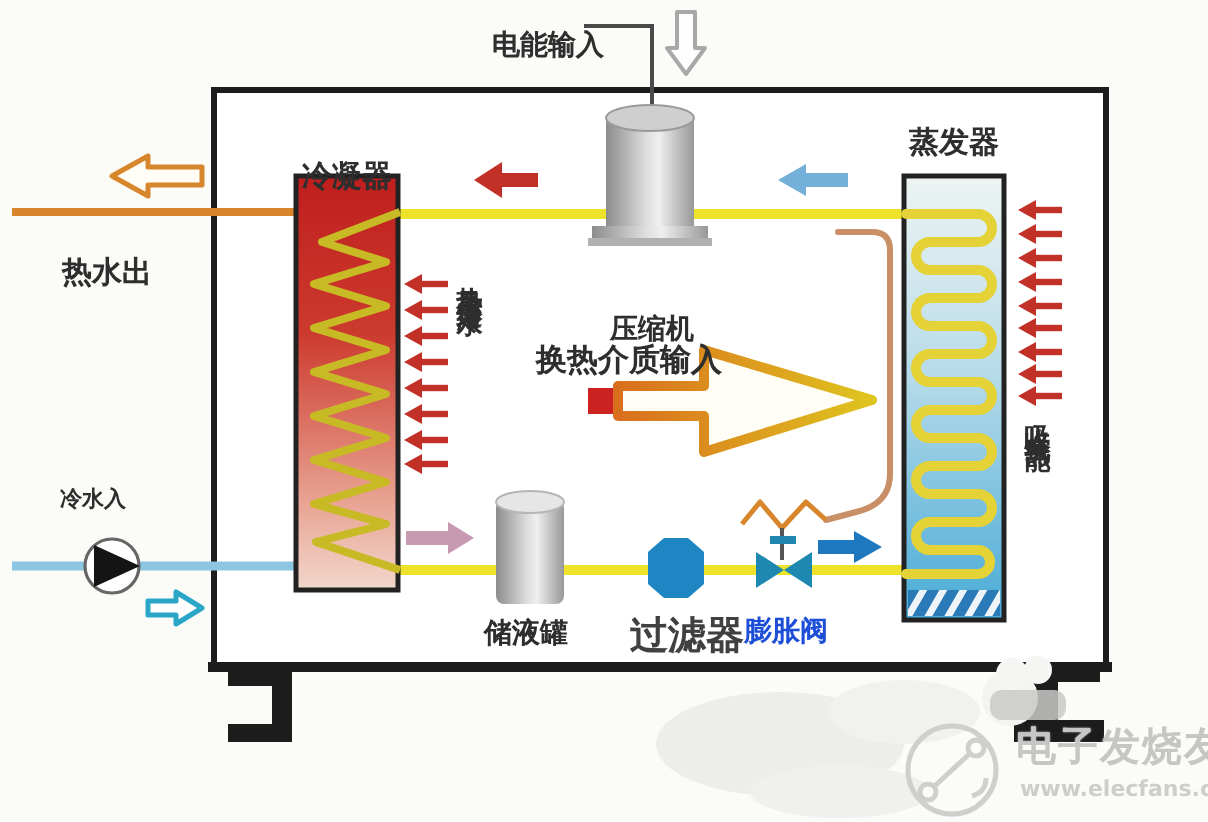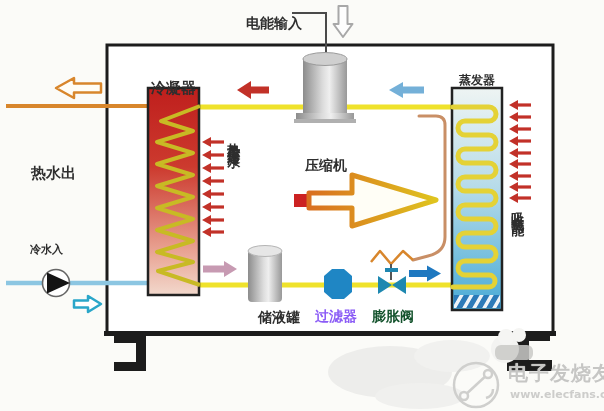--- a/index.html
+++ b/index.html
@@ -189,36 +189,37 @@
     <circle cx="464" cy="396" r="4" fill="#fbfbf9"></circle>
     <circle cx="488" cy="374" r="4" fill="#fbfbf9"></circle>
     <path d="M 486 398 Q 493 396 493 389"></path>
   </g>
 </svg>
 
 <div class="lbl" style="left:246px;top:16px;font-size:14px;">电能输入</div>
 
 <div class="lbl center" style="left:145px;top:80px;width:57px;font-size:15px;">冷凝器</div>
 
-<div class="lbl center" style="left:450px;top:74px;width:54px;font-size:12px;">蒸发器</div>
+<div class="lbl center" style="left:450px;top:63px;width:54px;font-size:15px;">蒸发器</div>
 
 <div class="lbl center" style="left:301px;top:122px;width:50px;font-size:14px;margin-top:36px;">压缩机</div>
 
-<div class="lbl" style="left:31px;top:128px;font-size:15px;margin-top:37px;">热水出</div>
+<div class="lbl" style="left:31px;top:128px;font-size:15px;">热水出</div>
 
 <div class="lbl" style="left:30px;top:244px;font-size:11px;">冷水入</div>
 
 <div class="lbl vert" style="left:226px;top:133px;height:108px;font-size:13px;">热量传递给冷水</div>
 
+<div class="lbl" style="left:268px;top:172px;font-size:15.5px;">换热介质输入</div>
 
 <div class="lbl vert" style="left:510px;top:202px;height:92px;font-size:13px;">吸收空气热能</div>
 
-<div class="lbl" style="left:242px;top:310px;font-size:14px;margin-left:16px;">储液罐</div>
-
-<div class="lbl" style="left:315px;top:309px;font-size:14px;color:#8b5cf6;">过滤器</div>
-
-<div class="lbl" style="left:372px;top:309px;font-size:14px;color:#14532d;">膨胀阀</div>
+<div class="lbl" style="left:242px;top:310px;font-size:14px;">储液罐</div>
+
+<div class="lbl" style="left:315px;top:309px;font-size:19px;color:#404040;font-family:Liberation Serif, serif;">过滤器</div>
+
+<div class="lbl" style="left:372px;top:309px;font-size:14px;color:#1d4ed8;">膨胀阀</div>
 
 <div class="lbl wm-brand" style="left:508px;top:362px;font-size:20px;">电子发烧友</div>
 
 <div class="lbl wm-url" style="left:510px;top:389px;font-size:11px;">www.elecfans.com</div>
 
 </div>
 
 </body></html>

